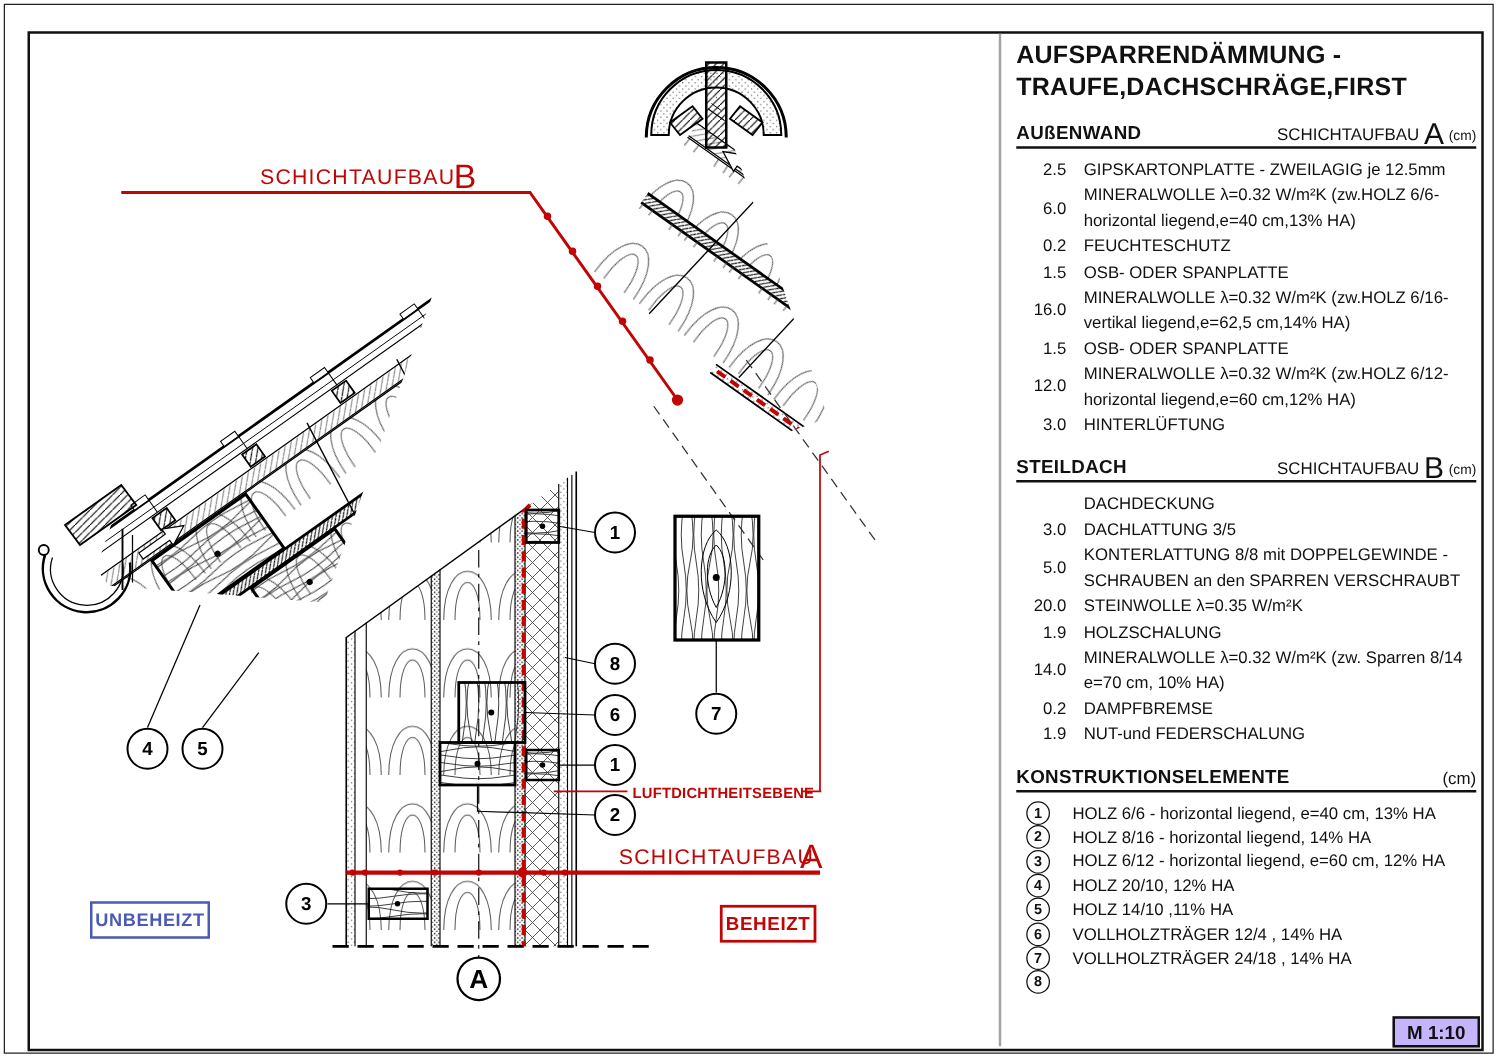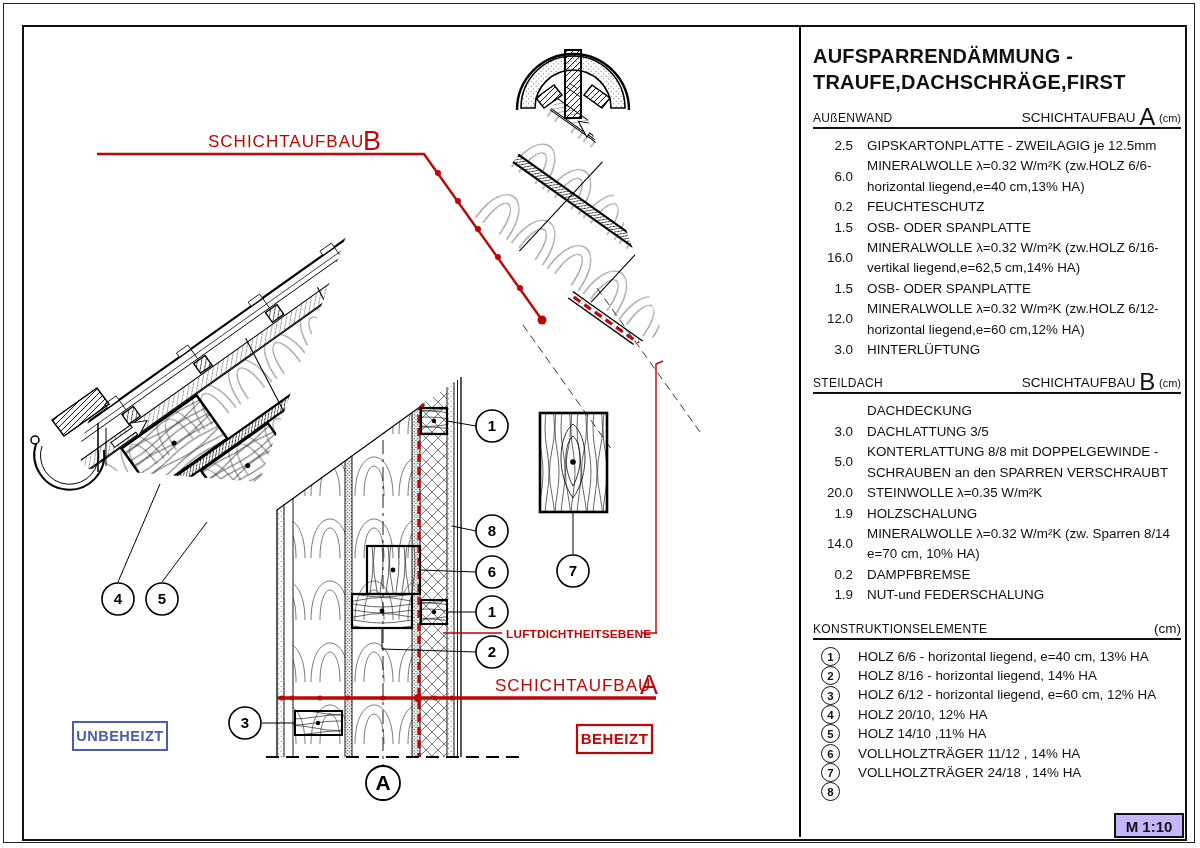--- a/index.html
+++ b/index.html
@@ -2,26 +2,26 @@
 <html><head>
 <meta charset="utf-8">
 <style>
   html,body{margin:0;padding:0;background:#e8e8e8;}
   #page{position:relative;width:1200px;height:848px;background:#fff;overflow:hidden;
         font-family:"Liberation Sans",sans-serif;color:#111;}
   .outer-border{position:absolute;left:3px;top:3px;width:1190px;height:838px;border:1.5px solid #222;}
   .inner-border{position:absolute;left:22px;top:25px;width:1161px;height:812px;border:2.5px solid #111;}
   #drawing{position:absolute;left:22px;top:25px;}
   
-  .panel{position:absolute;left:799px;top:27px;width:384px;height:810px;border-left:2px solid #000000;
-         padding:16px 2px 0 12px;box-sizing:border-box;}
+  .panel{position:absolute;left:799px;top:27px;width:384px;height:810px;border-left:2px solid #a3a3a3;
+         padding:4px 2px 0 12px;box-sizing:border-box;}
   .title{font-size:20px;font-weight:bold;line-height:26px;letter-spacing:.2px;white-space:pre-line;}
   .sec-head{display:flex;justify-content:space-between;align-items:flex-end;border-bottom:2px solid #111;
             padding-bottom:2px;margin-top:15px;}
-  .sec-name{font-size:12px;font-weight:normal;letter-spacing:.3px;}
+  .sec-name{font-size:15px;font-weight:bold;letter-spacing:.3px;}
   .sec-right{font-size:13.5px;white-space:nowrap;}
   .sec-right .big{font-size:24px;line-height:14px;vertical-align:-3px;}
   .sec-right .unit{font-size:11px;}
   .items{margin-top:7px;}
   .row{display:flex;font-size:13.4px;line-height:20.4px;align-items:center;}
   .num{width:40px;text-align:right;padding-right:14px;flex:none;}
   .txt{flex:1;}
   .krow{display:flex;align-items:center;font-size:13.4px;line-height:19.4px;}
   .kn{flex:none;width:19px;height:19px;border:1.4px solid #111;border-radius:50%;
       font-size:11.5px;font-weight:bold;text-align:center;line-height:19px;margin:0 18px 0 8px;box-sizing:border-box;}
@@ -445,21 +445,21 @@
       <div class="krow">
           <span class="kn">4</span>
           <span class="txt">HOLZ 20/10, 12% HA</span>
         </div>
       <div class="krow">
           <span class="kn">5</span>
           <span class="txt">HOLZ 14/10 ,11% HA</span>
         </div>
       <div class="krow">
           <span class="kn">6</span>
-          <span class="txt">VOLLHOLZTRÄGER 11/12 , 14% HA</span>
+          <span class="txt">VOLLHOLZTRÄGER 12/4 , 14% HA</span>
         </div>
       <div class="krow">
           <span class="kn">7</span>
           <span class="txt">VOLLHOLZTRÄGER 24/18 , 14% HA</span>
         </div>
       <div class="krow">
           <span class="kn">8</span>
         </div>
     </div>
   </div>

